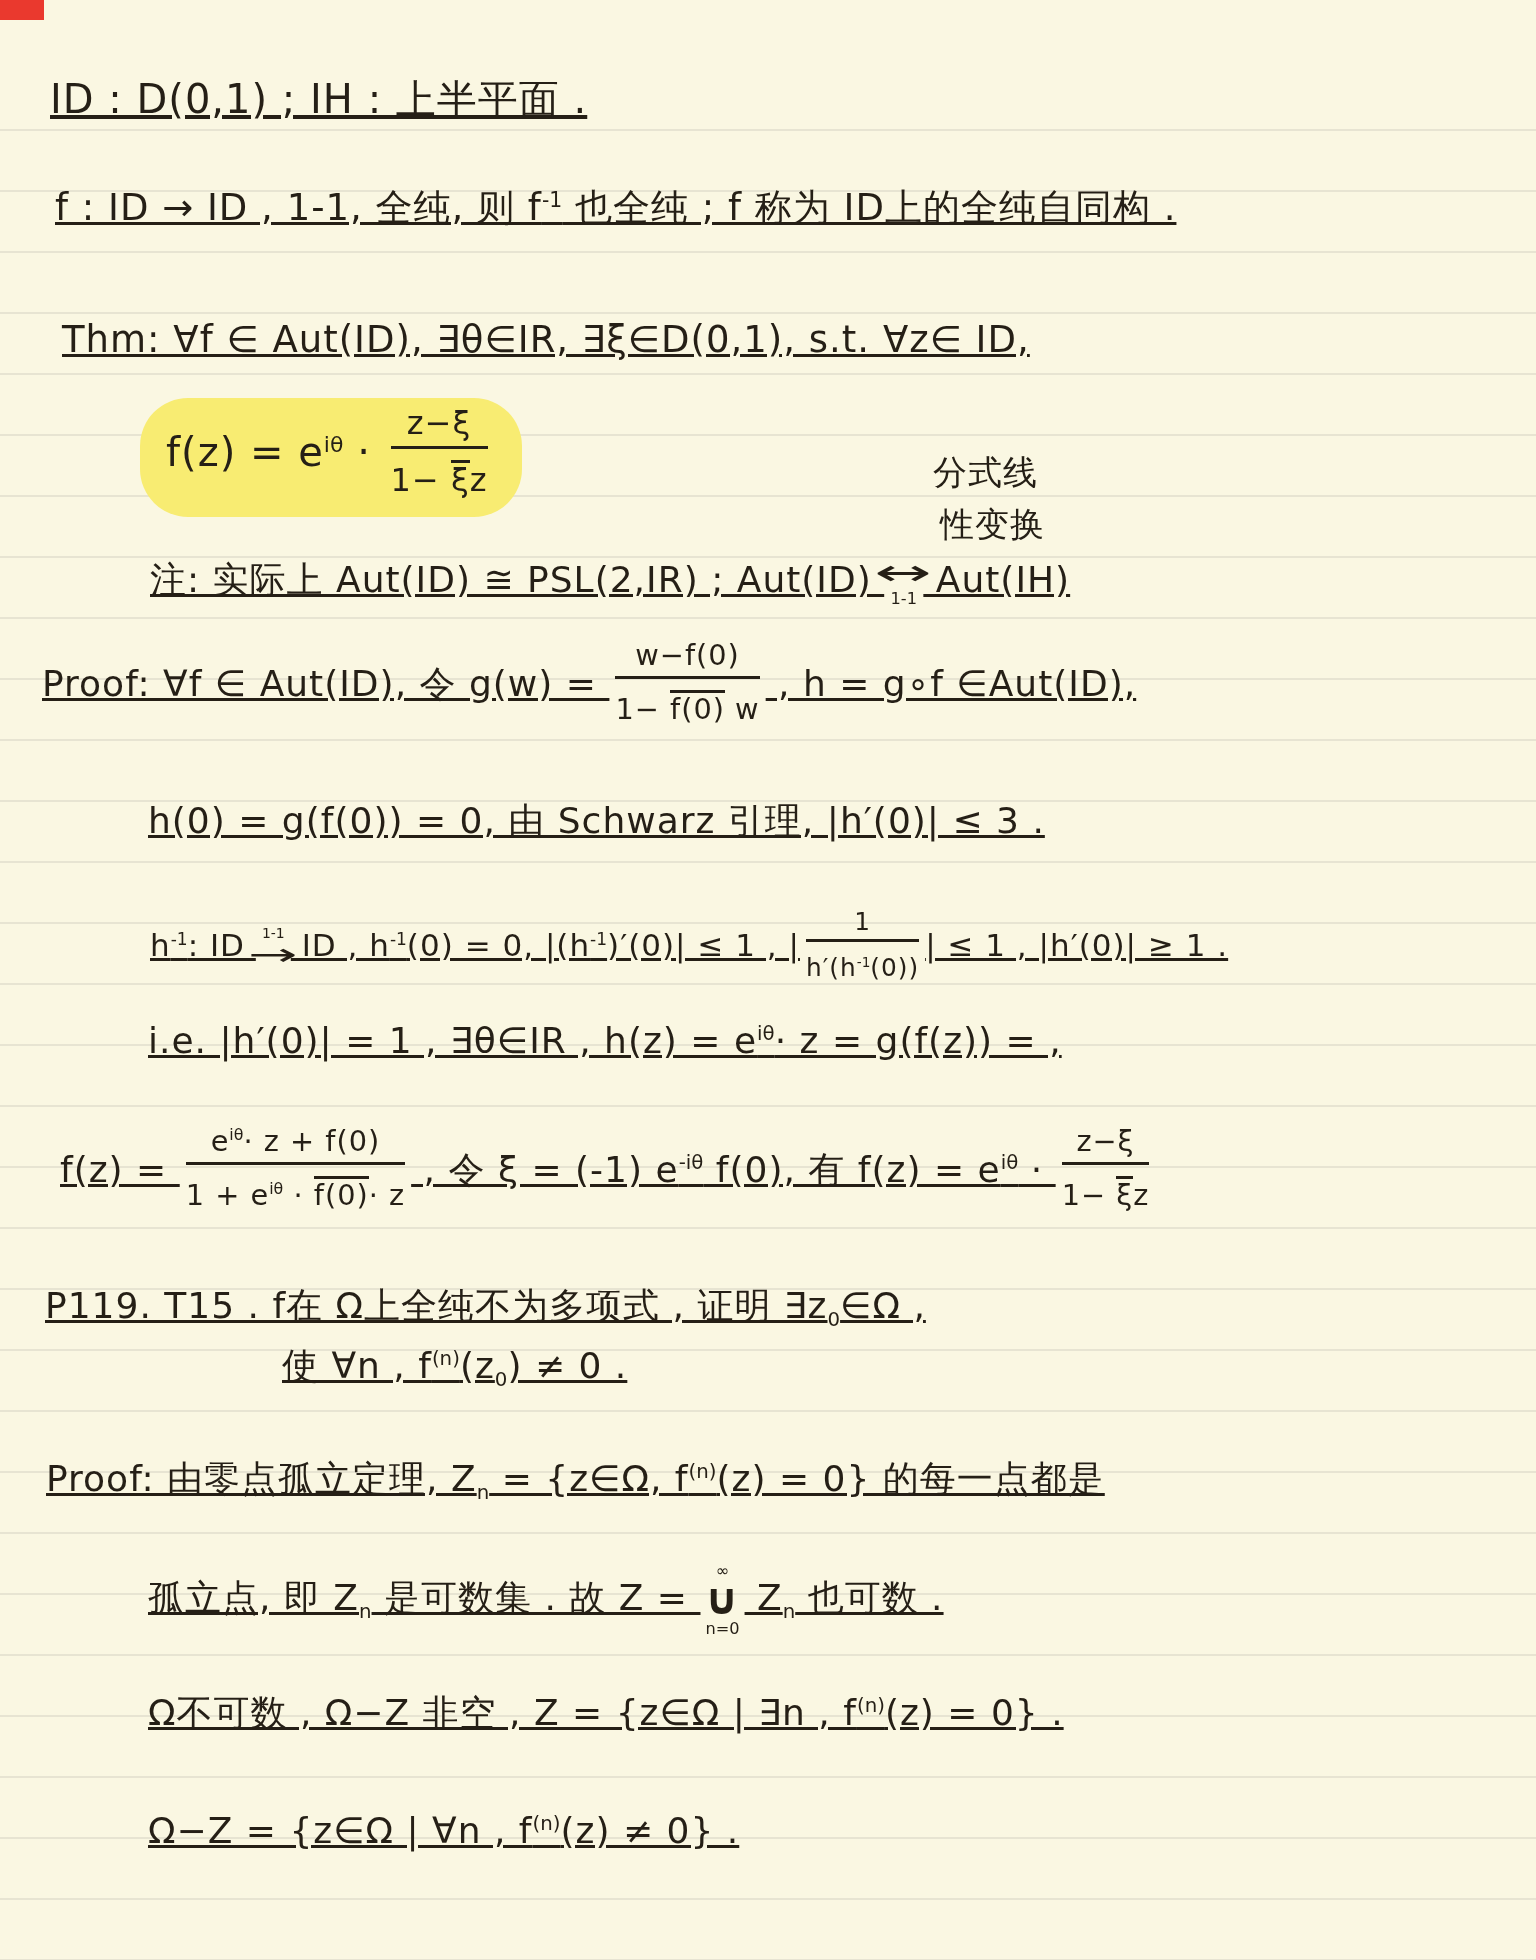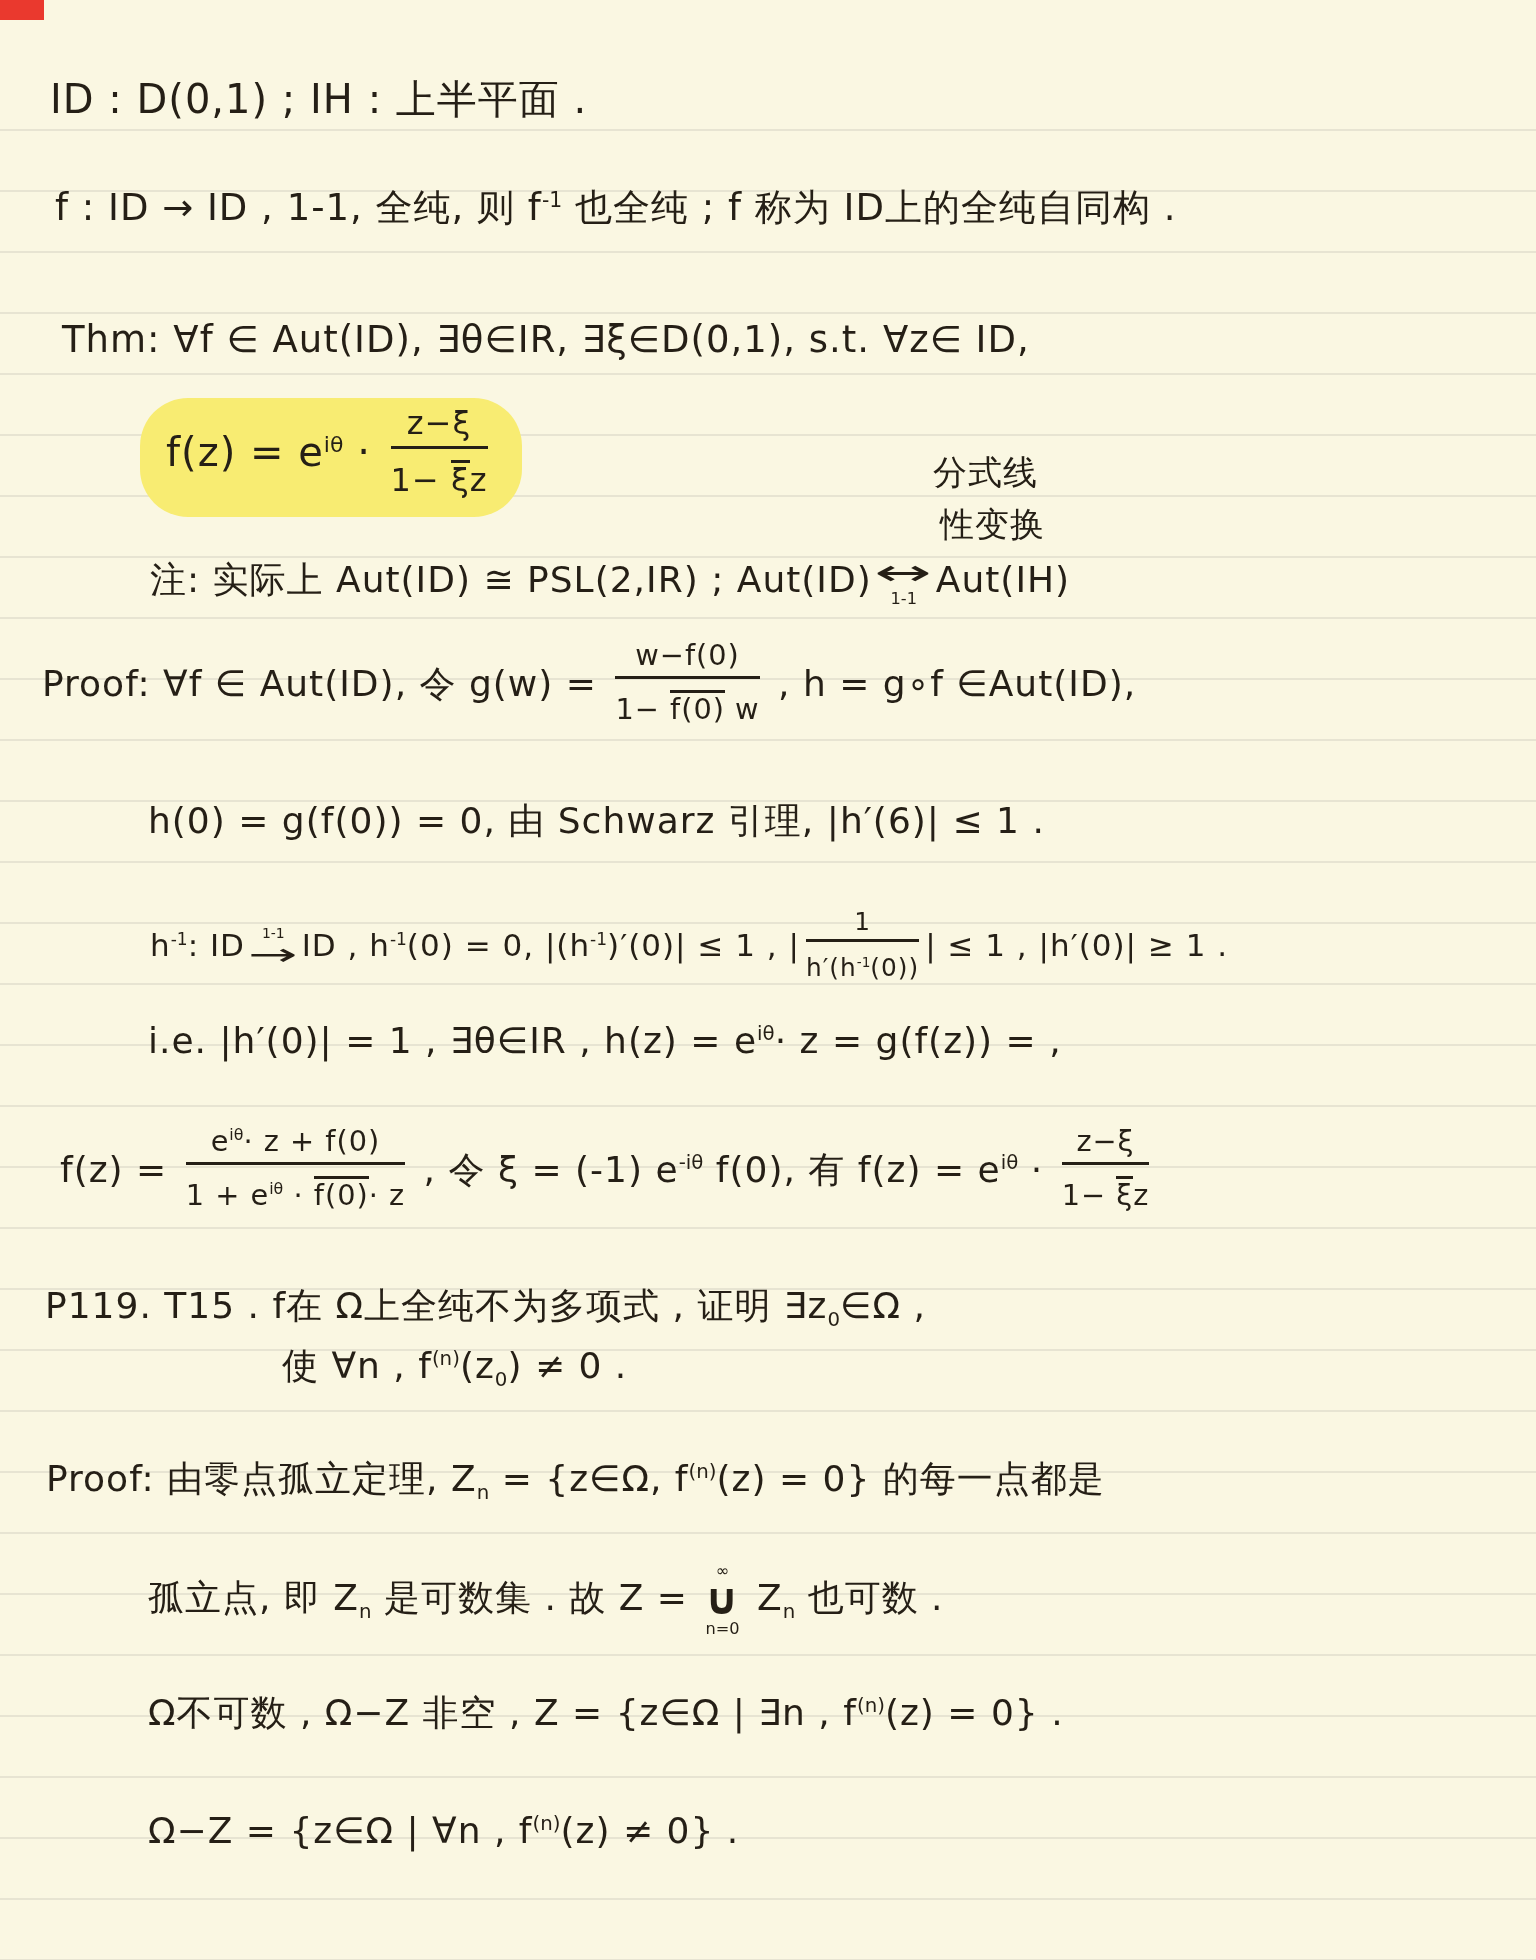--- a/index.html
+++ b/index.html
@@ -11,20 +11,21 @@
   .rules {
     position:absolute; left:0; top:70px; width:100%; height:1890px;
     background:repeating-linear-gradient(to bottom,
       transparent 0px, transparent 59px, #e7e4d2 59px, #e7e4d2 61px);
     pointer-events:none;
   }
   .corner-mark { position:absolute; left:0; top:0; width:44px; height:20px; background:#ea392e; }
   .hand {
     position:absolute; white-space:nowrap; line-height:1.18;
     letter-spacing:1px;
+    text-decoration:underline;
   }
   .hl {
     display:inline-block; background:#f8ec72; border-radius:48px;
     padding:10px 28px 14px 26px;
   }
   sup, sub { font-size:0.55em; letter-spacing:0; }
   .ovl { display:inline-block; border-top:3px solid currentColor; line-height:1.05; padding-top:1px; }
   .frac {
     display:inline-flex; flex-direction:column; text-align:center;
     vertical-align:middle; font-size:0.8em; margin:0 6px; transform:translateY(-3px);justify-content:space-between;
@@ -67,21 +68,21 @@
   <div class="hand" style="left:150px; top:556px; font-size:36px">注: 实际上 Aut(ID) ≅ PSL(2,IR) ; Aut(ID) <span class="stack wide">
         <span class="mid">↔</span>
         <span class="bot">1-1</span>
       </span> Aut(IH)</div>
 
   <div class="hand" style="left:42px; top:642px; font-size:36px">Proof: ∀f ∈ Aut(ID), 令 g(w) = <span class="frac">
         <span class="num">w−f(0)</span>
         <span class="den">1− <span class="ovl">f(0)</span> w</span>
       </span> , h = g∘f ∈Aut(ID),</div>
 
-  <div class="hand" style="left:148px; top:800px; font-size:36px">h(0) = g(f(0)) = 0, 由 Schwarz 引理, |h′(6)| ≤ 1 .</div>
+  <div class="hand" style="left:148px; top:800px; font-size:36px">h(0) = g(f(0)) = 0, 由 Schwarz 引理, |h′(0)| ≤ 3 .</div>
 
   <div class="hand" style="left:150px; top:910px; font-size:31px">h<sup>-1</sup>: ID <span class="stack wide">
         <span class="top">1-1</span>
         <span class="mid">→</span>
       </span> ID , h<sup>-1</sup>(0) = 0, |(h<sup>-1</sup>)′(0)| ≤ 1 , |<span class="frac">
         <span class="num">1</span>
         <span class="den">h′(h<sup>-1</sup>(0))</span>
       </span>| ≤ 1 , |h′(0)| ≥ 1 .</div>
 
   <div class="hand" style="left:148px; top:1020px; font-size:36px">i.e. |h′(0)| = 1 , ∃θ∈IR , h(z) = e<sup>iθ</sup>· z = g(f(z)) =  ,</div>

